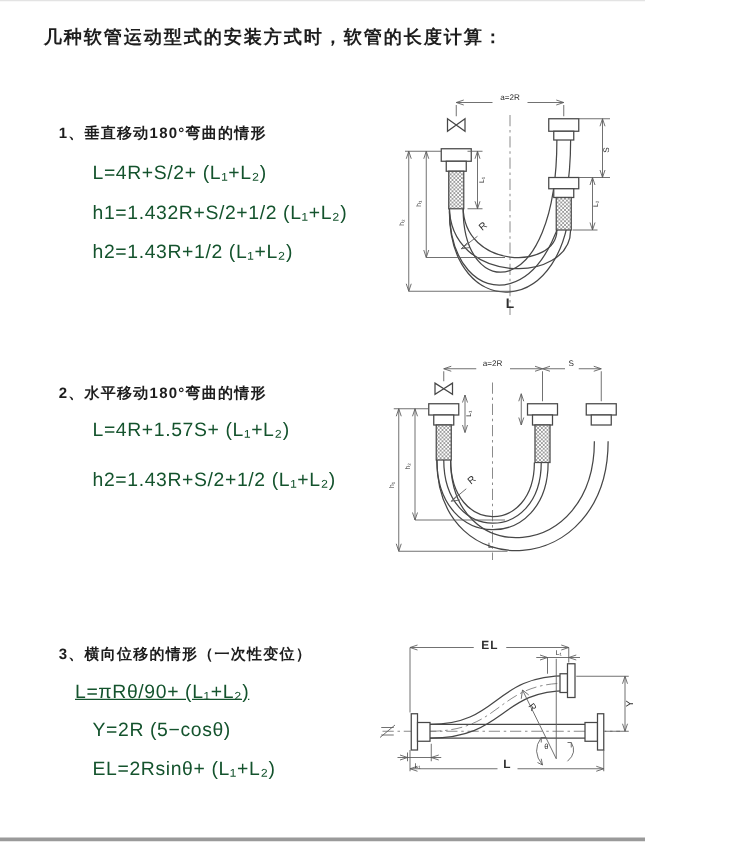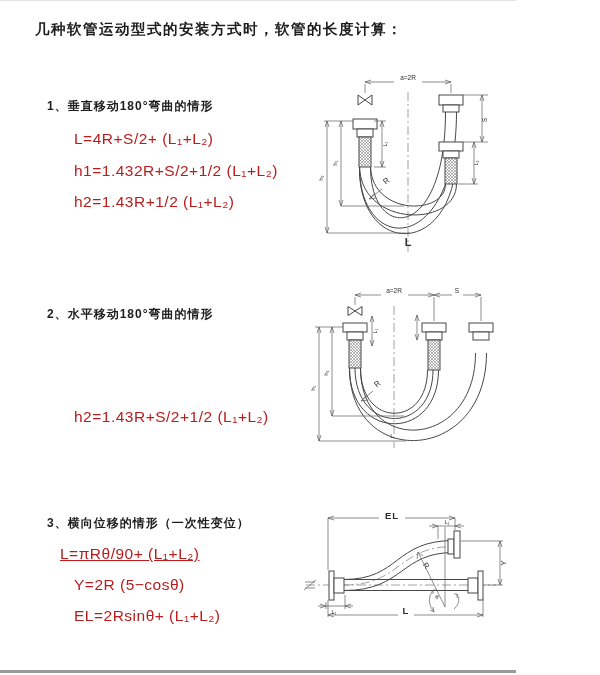--- a/index.html
+++ b/index.html
@@ -2,21 +2,21 @@
 <html><head>
 <meta charset="utf-8">
 <style>
   * { margin:0; padding:0; box-sizing:border-box; }
   body { background:#fff; font-family:"Liberation Sans","DejaVu Sans",sans-serif; }
   .page { position:relative; width:516px; height:675px; background:#ffffff; overflow:hidden; }
   .top-rule { position:absolute; left:0; top:0; width:600px; height:1px; background:#e3e3e3; }
   .bottom-rule { position:absolute; left:0; top:670px; width:600px; height:3px; background:#9a9a9a; }
   .title { position:absolute; left:35px; top:20px; font-size:14.5px; font-weight:bold; color:#1d1d1d; letter-spacing:1.5px; }
   .sec-heading { position:absolute; font-size:12px; font-weight:bold; color:#1d1d1d; letter-spacing:1px; }
-  .formula { position:absolute; font-size:15.5px; color:#b91c1c; letter-spacing:0.5px; }
+  .formula { position:absolute; font-size:15.5px; color:#14532d; letter-spacing:0.5px; }
   .diagram { position:absolute; }
   svg text { fill:#2e2e2e; font-size:6.5px; font-family:"Liberation Sans","DejaVu Sans",sans-serif; }
   svg text.big { font-size:11px; font-weight:bold; }
   svg text.med { font-size:9.5px; font-weight:bold; letter-spacing:1px; }
   svg text.sm { font-size:5.5px; }
   .ln  { stroke:#474747; stroke-width:1; fill:none; }
   .fit { fill:#ffffff; stroke:#474747; stroke-width:1; }
   .dim { stroke:#5d5d5d; stroke-width:0.7; fill:none; }
   .cl  { stroke:#7a7a7a; stroke-width:0.7; stroke-dasharray:9 3 2 3; fill:none; }
   .wbg { fill:#ffffff; stroke:none; }
@@ -119,21 +119,22 @@
     </g>
     <g>
       <line class="dim" x1="74" y1="123" x2="61" y2="133"></line>
       <path class="dim" d="M66,128 L61,133 L68,132"></path>
       <text transform="rotate(-40 80 117)" x="80" y="117" text-anchor="middle" style="font-size:8px">R</text>
     </g>
     <text class="big" x="100" y="180" text-anchor="middle">L</text>
   </svg>
 
   <div class="sec-heading" style="left:47px; top:306px;">2、水平移动180°弯曲的情形</div>
-  <div class="formula" style="left:74px; top:408px;">h2=1.43R+S/2+1/2 (L₁+L₂)</div>
+  <div class="formula" style="left:74px; top:336px;">L=4R+1.57S+ (L₁+L₂)</div>
+  <div class="formula" style="left:74px; top:376px;">h2=1.43R+S/2+1/2 (L₁+L₂)</div>
 
   <svg class="diagram" style="left:306px; top:278px;" width="288" height="188" viewBox="0 0 288 188">
     <defs>
       <pattern id="braid2" width="3" height="3" patternUnits="userSpaceOnUse">
         <path d="M0,3 L3,0 M0,0 L3,3" stroke="#6a6a6a" stroke-width="0.5"></path>
       </pattern>
     </defs>
     <line class="cl" x1="88" y1="28" x2="88" y2="170"></line>
     <g>
       <path class="ln" d="M43.5,90 C43.5,164 132.5,164 132.5,92"></path>

